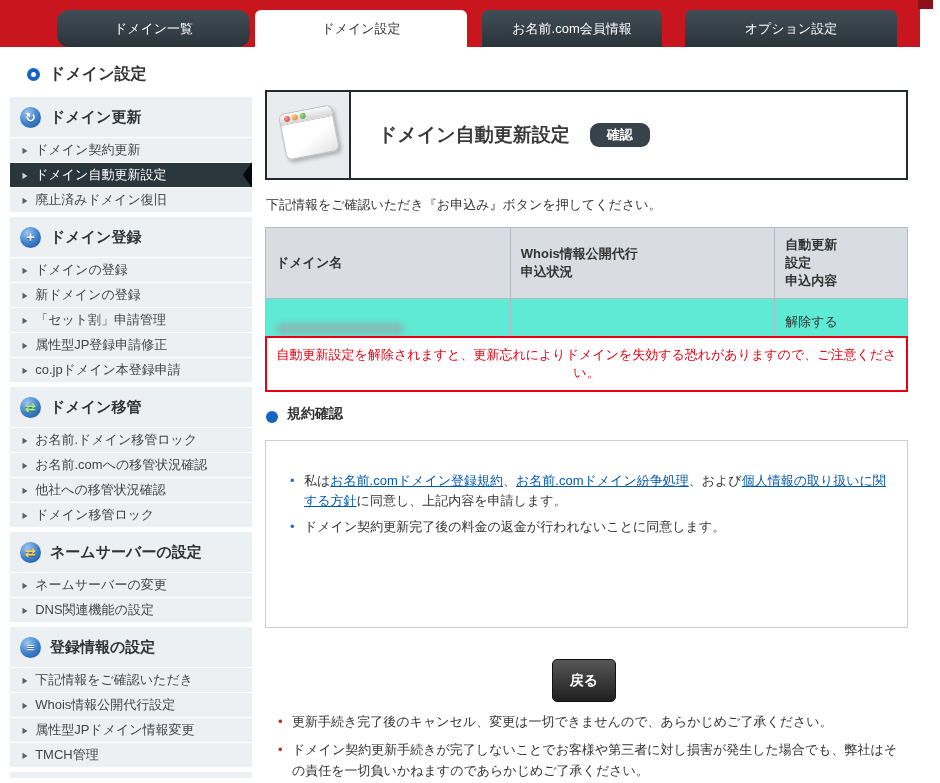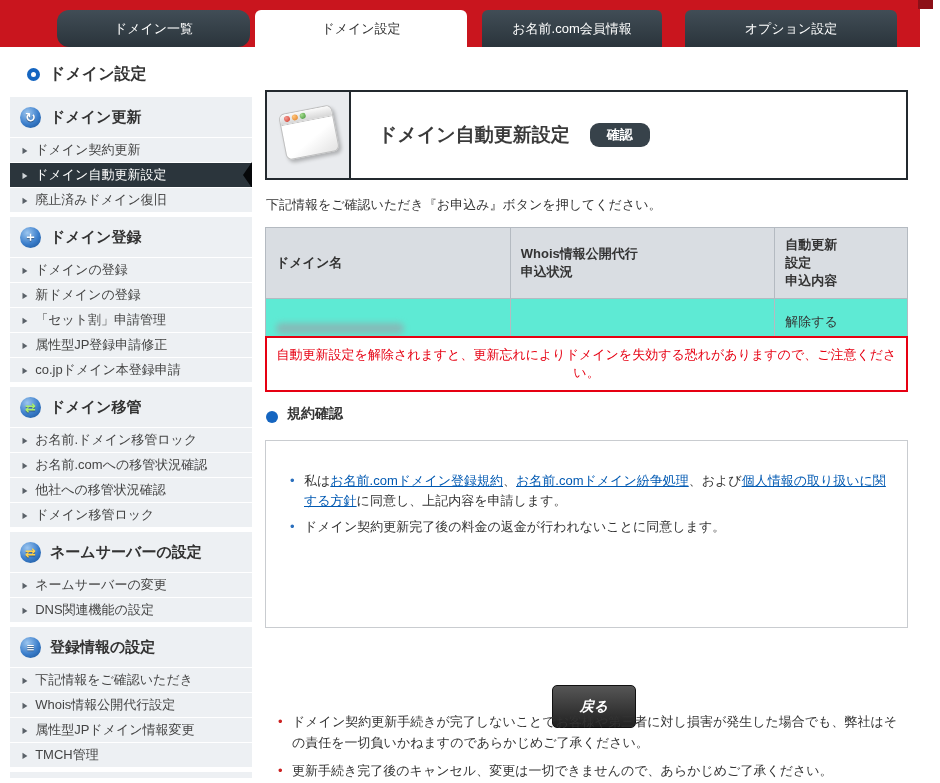--- a/index.html
+++ b/index.html
@@ -89,23 +89,23 @@
   .agree-btn { display:block; margin:37px auto 0; width:325px; height:41px;
     background:linear-gradient(#37a757,#2a8f42); border:1px solid #1f7a35; border-radius:4px;
     color:#fff; font-size:15px; font-weight:bold; letter-spacing:1px; cursor:pointer;
     box-shadow:0 2px 2px rgba(0,0,0,.18); font-family:inherit; }
   .agree-list { margin:30px 18px 0 22px; list-style:none; }
   .agree-list li { position:relative; padding-left:16px; font-size:13px; color:#333;
     line-height:1.55; margin-bottom:6px; }
   .agree-list li::before { content:"•"; position:absolute; left:2px; color:#2a6fbd; }
   .agree-list a { color:#0059b2; text-decoration:underline; cursor:pointer; }
 
-  .back-btn { position:absolute; top:685px; left:552px; width:84px; height:43px;
+  .back-btn { position:absolute; top:659px; left:552px; width:64px; height:43px;
     background:linear-gradient(#565656,#202020); border:1px solid #111; border-radius:5px;
-    color:#fff; font-size:14px; font-weight:bold; cursor:pointer; font-family:inherit;font-style:italic; }
+    color:#fff; font-size:14px; font-weight:bold; cursor:pointer; font-family:inherit; }
 
   .notes { position:absolute; top:712px; left:277px; width:628px; list-style:none; }
   .notes li { position:relative; padding-left:15px; font-size:13px; color:#333;
     line-height:1.6; margin-bottom:7px; }
   .notes li::before { content:"•"; position:absolute; left:1px; color:#cc2222; }
 </style>
 </head>
 <body>
 
 <div class="top-strip"></div>
@@ -294,15 +294,15 @@
 <div class="terms-box">
   <ul class="agree-list">
     <li><span>私は</span><a>お名前.comドメイン登録規約</a><span>、</span><a>お名前.comドメイン紛争処理</a><span>、および</span><a>個人情報の取り扱いに関する方針</a><span>に同意し、上記内容を申請します。</span></li>
     <li>ドメイン契約更新完了後の料金の返金が行われないことに同意します。</li>
   </ul>
 </div>
 
 <button class="back-btn">戻る</button>
 
 <ul class="notes">
+  <li>更新手続き完了後のキャンセル、変更は一切できませんので、あらかじめご了承ください。</li>
   <li>ドメイン契約更新手続きが完了しないことでお客様や第三者に対し損害が発生した場合でも、弊社はその責任を一切負いかねますのであらかじめご了承ください。</li>
-  <li>更新手続き完了後のキャンセル、変更は一切できませんので、あらかじめご了承ください。</li>
 </ul>
 
 </body></html>

